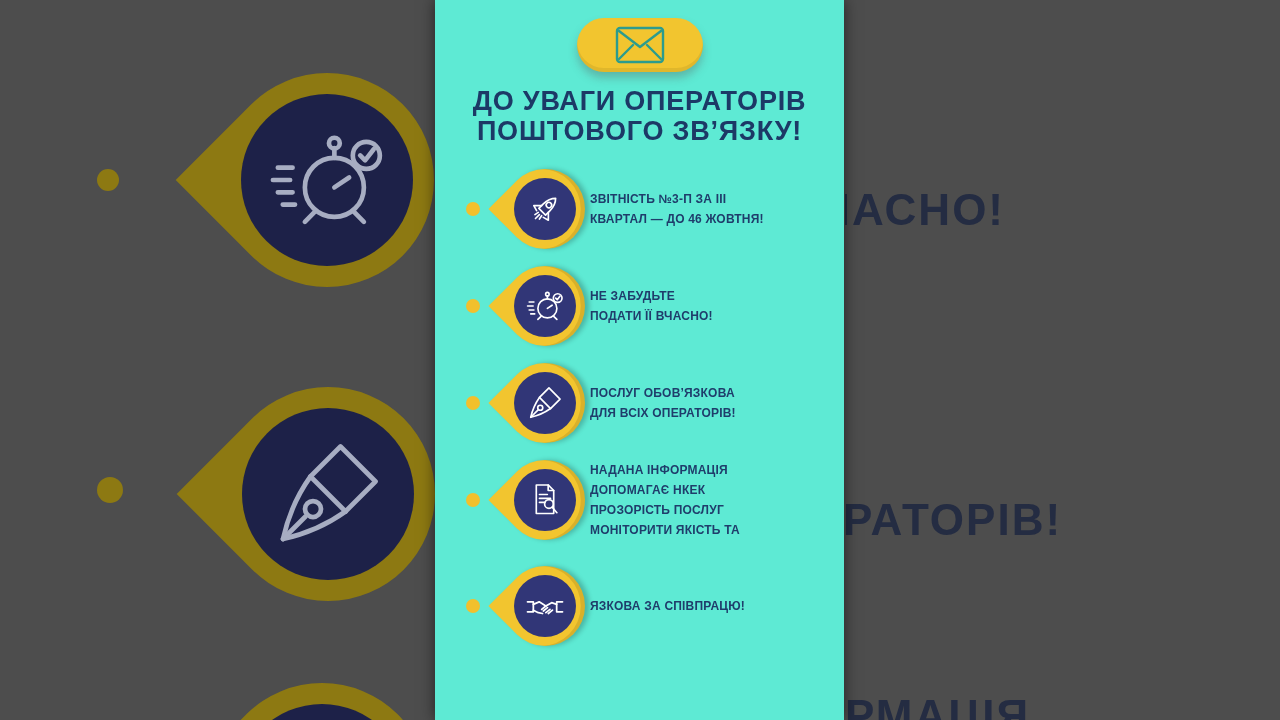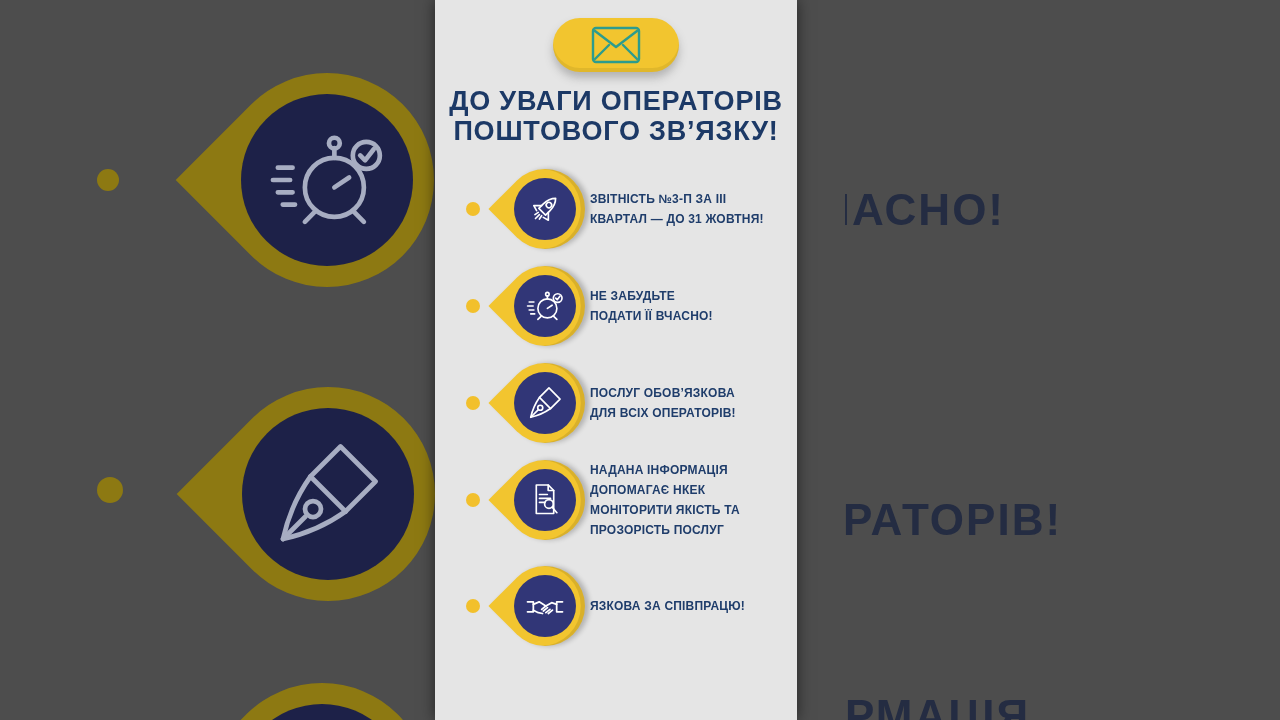--- a/index.html
+++ b/index.html
@@ -33,21 +33,21 @@
   .td-bg-bottom{left:215px;top:683px}
 
   .bg-frag{position:absolute;font-weight:bold;font-size:44px;letter-spacing:2px;
     color:var(--bg-text);white-space:nowrap;line-height:1.2}
   .frag-0{left:-26px;top:184px}
   .frag-1{left:2px;top:432px}
   .frag-2{left:-2px;top:494px}
   .frag-3{left:0px;top:690px}
 
   
-  .panel{position:absolute;left:435px;top:0;width:362px;height:720px;background:#e5e5e5;
+  .panel{position:absolute;left:435px;top:0;width:409px;height:720px;background:#5eead4;
     box-shadow:0 0 14px rgba(0,0,0,.55)}
   .pill{position:absolute;left:50%;top:18px;transform:translateX(-50%);
     width:126px;height:54px;border-radius:27px;background:var(--yellow);
     display:flex;align-items:center;justify-content:center;
     box-shadow:0 6px 9px rgba(90,90,90,.35), inset 0 -4px 0 rgba(0,0,0,.07)}
   .title{position:absolute;top:86px;left:0;right:0;text-align:center;
     color:var(--title);font-weight:bold;font-size:27px;line-height:30px;letter-spacing:.8px}
 
   .bullets{position:absolute;top:160px;left:0;right:0;list-style:none}
   .bullet{position:relative;min-height:97px;display:flex;align-items:center}
@@ -134,21 +134,21 @@
       <circle cx="24" cy="17" r="3.4"></circle>
       <path d="M18,24 L11,31 L18,33"></path>
       <path d="M30,24 L37,31 L30,33"></path>
       <path d="M21,33 L20,38 M27,33 L28,38 M24,34 L24,41"></path>
     </g>
   </svg>
             </span>
     </span>
     <div class="b-text">
             <div>ЗВІТНІСТЬ №3-П ЗА ІІІ</div>
-            <div>КВАРТАЛ — ДО 31 ЖОВТНЯ!</div>
+            <div>КВАРТАЛ — ДО 46 ЖОВТНЯ!</div>
           </div>
   </li>
 
   <li class="bullet">
     <span class="b-dot"></span>
     <span class="td td-fg">
       <span class="td-yellow"></span>
       <span class="td-circle">
               <svg class="line-icon" width="38" height="38" viewBox="0 0 48 48" stroke-width="2.1">
     <circle cx="27" cy="27" r="12"></circle>
@@ -197,22 +197,22 @@
     <path d="M28,5 V12 H35"></path>
     <path d="M17,17 H27 M17,22 H31 M17,27 H24"></path>
     <circle cx="29" cy="29" r="5.5"></circle>
                 <path d="M33,33 L39,40"></path>
   </svg>
             </span>
     </span>
     <div class="b-text">
             <div>НАДАНА ІНФОРМАЦІЯ</div>
             <div>ДОПОМАГАЄ НКЕК</div>
+            <div>ПРОЗОРІСТЬ ПОСЛУГ</div>
             <div>МОНІТОРИТИ ЯКІСТЬ ТА</div>
-            <div>ПРОЗОРІСТЬ ПОСЛУГ</div>
           </div>
   </li>
 
   <li class="bullet">
     <span class="b-dot"></span>
     <span class="td td-fg">
       <span class="td-yellow"></span>
       <span class="td-circle">
               <svg class="line-icon" width="40" height="40" viewBox="0 0 48 48" stroke-width="2.1">
     <path d="M3,19 H10 V31 H3"></path>

